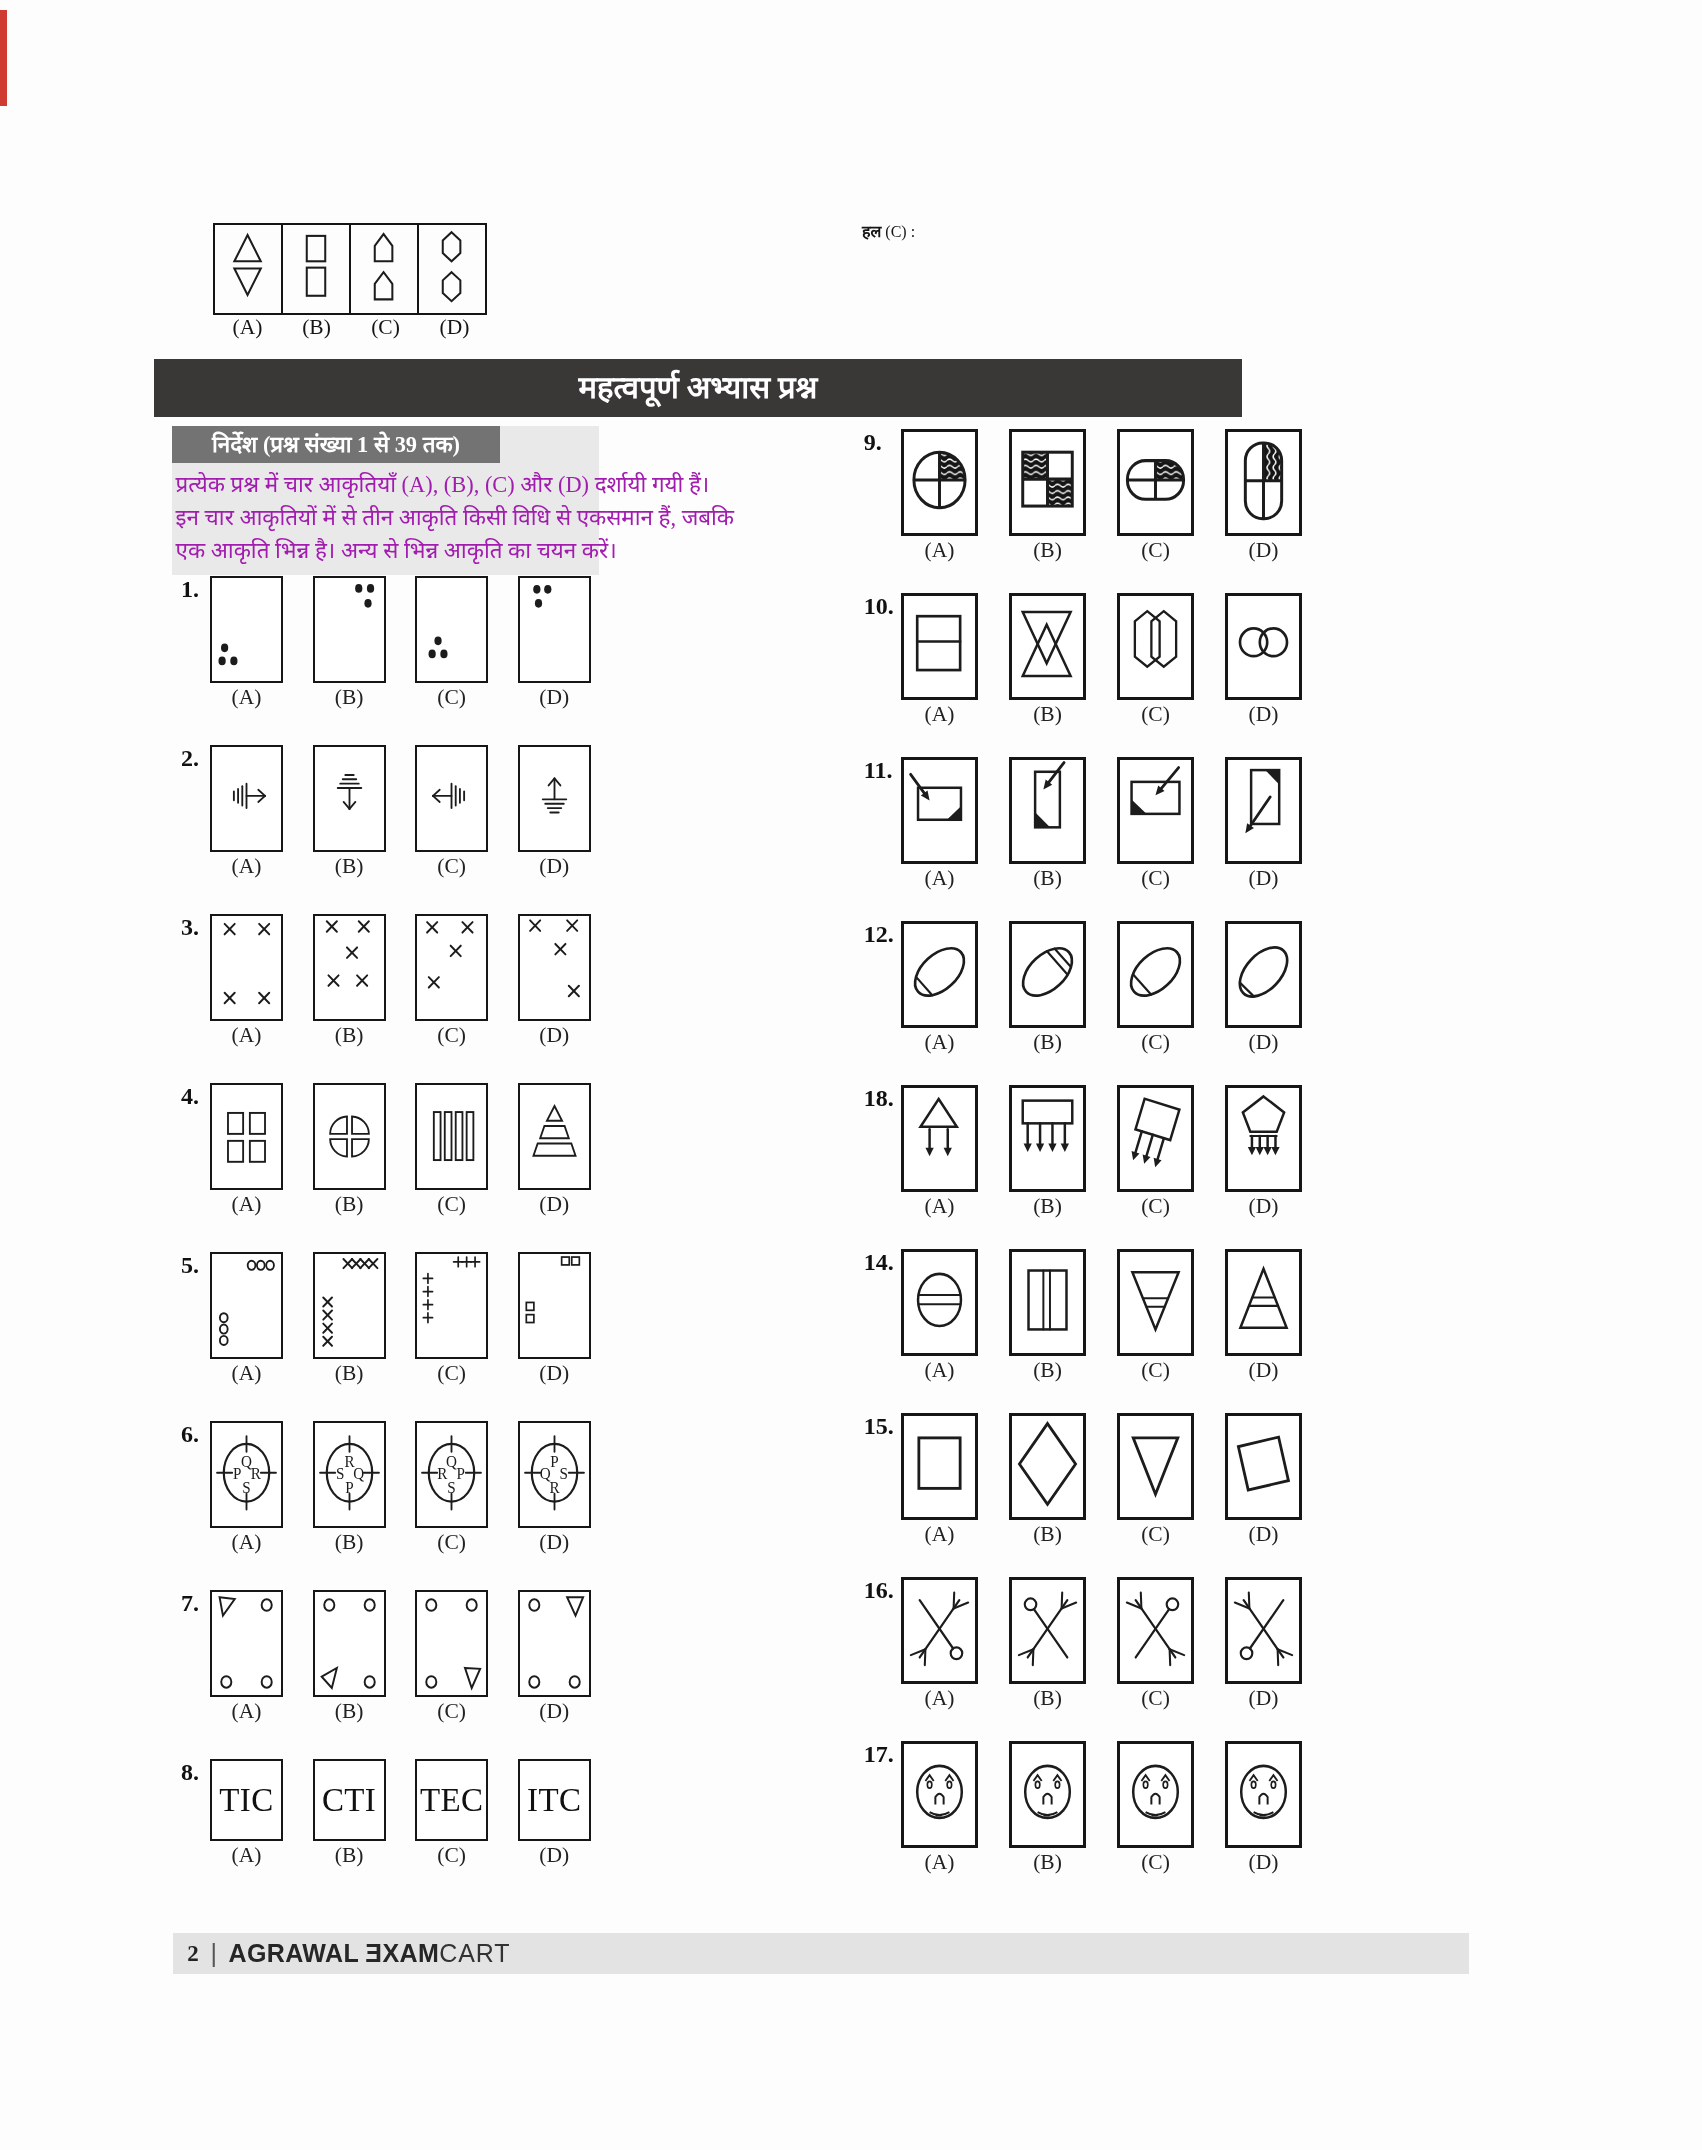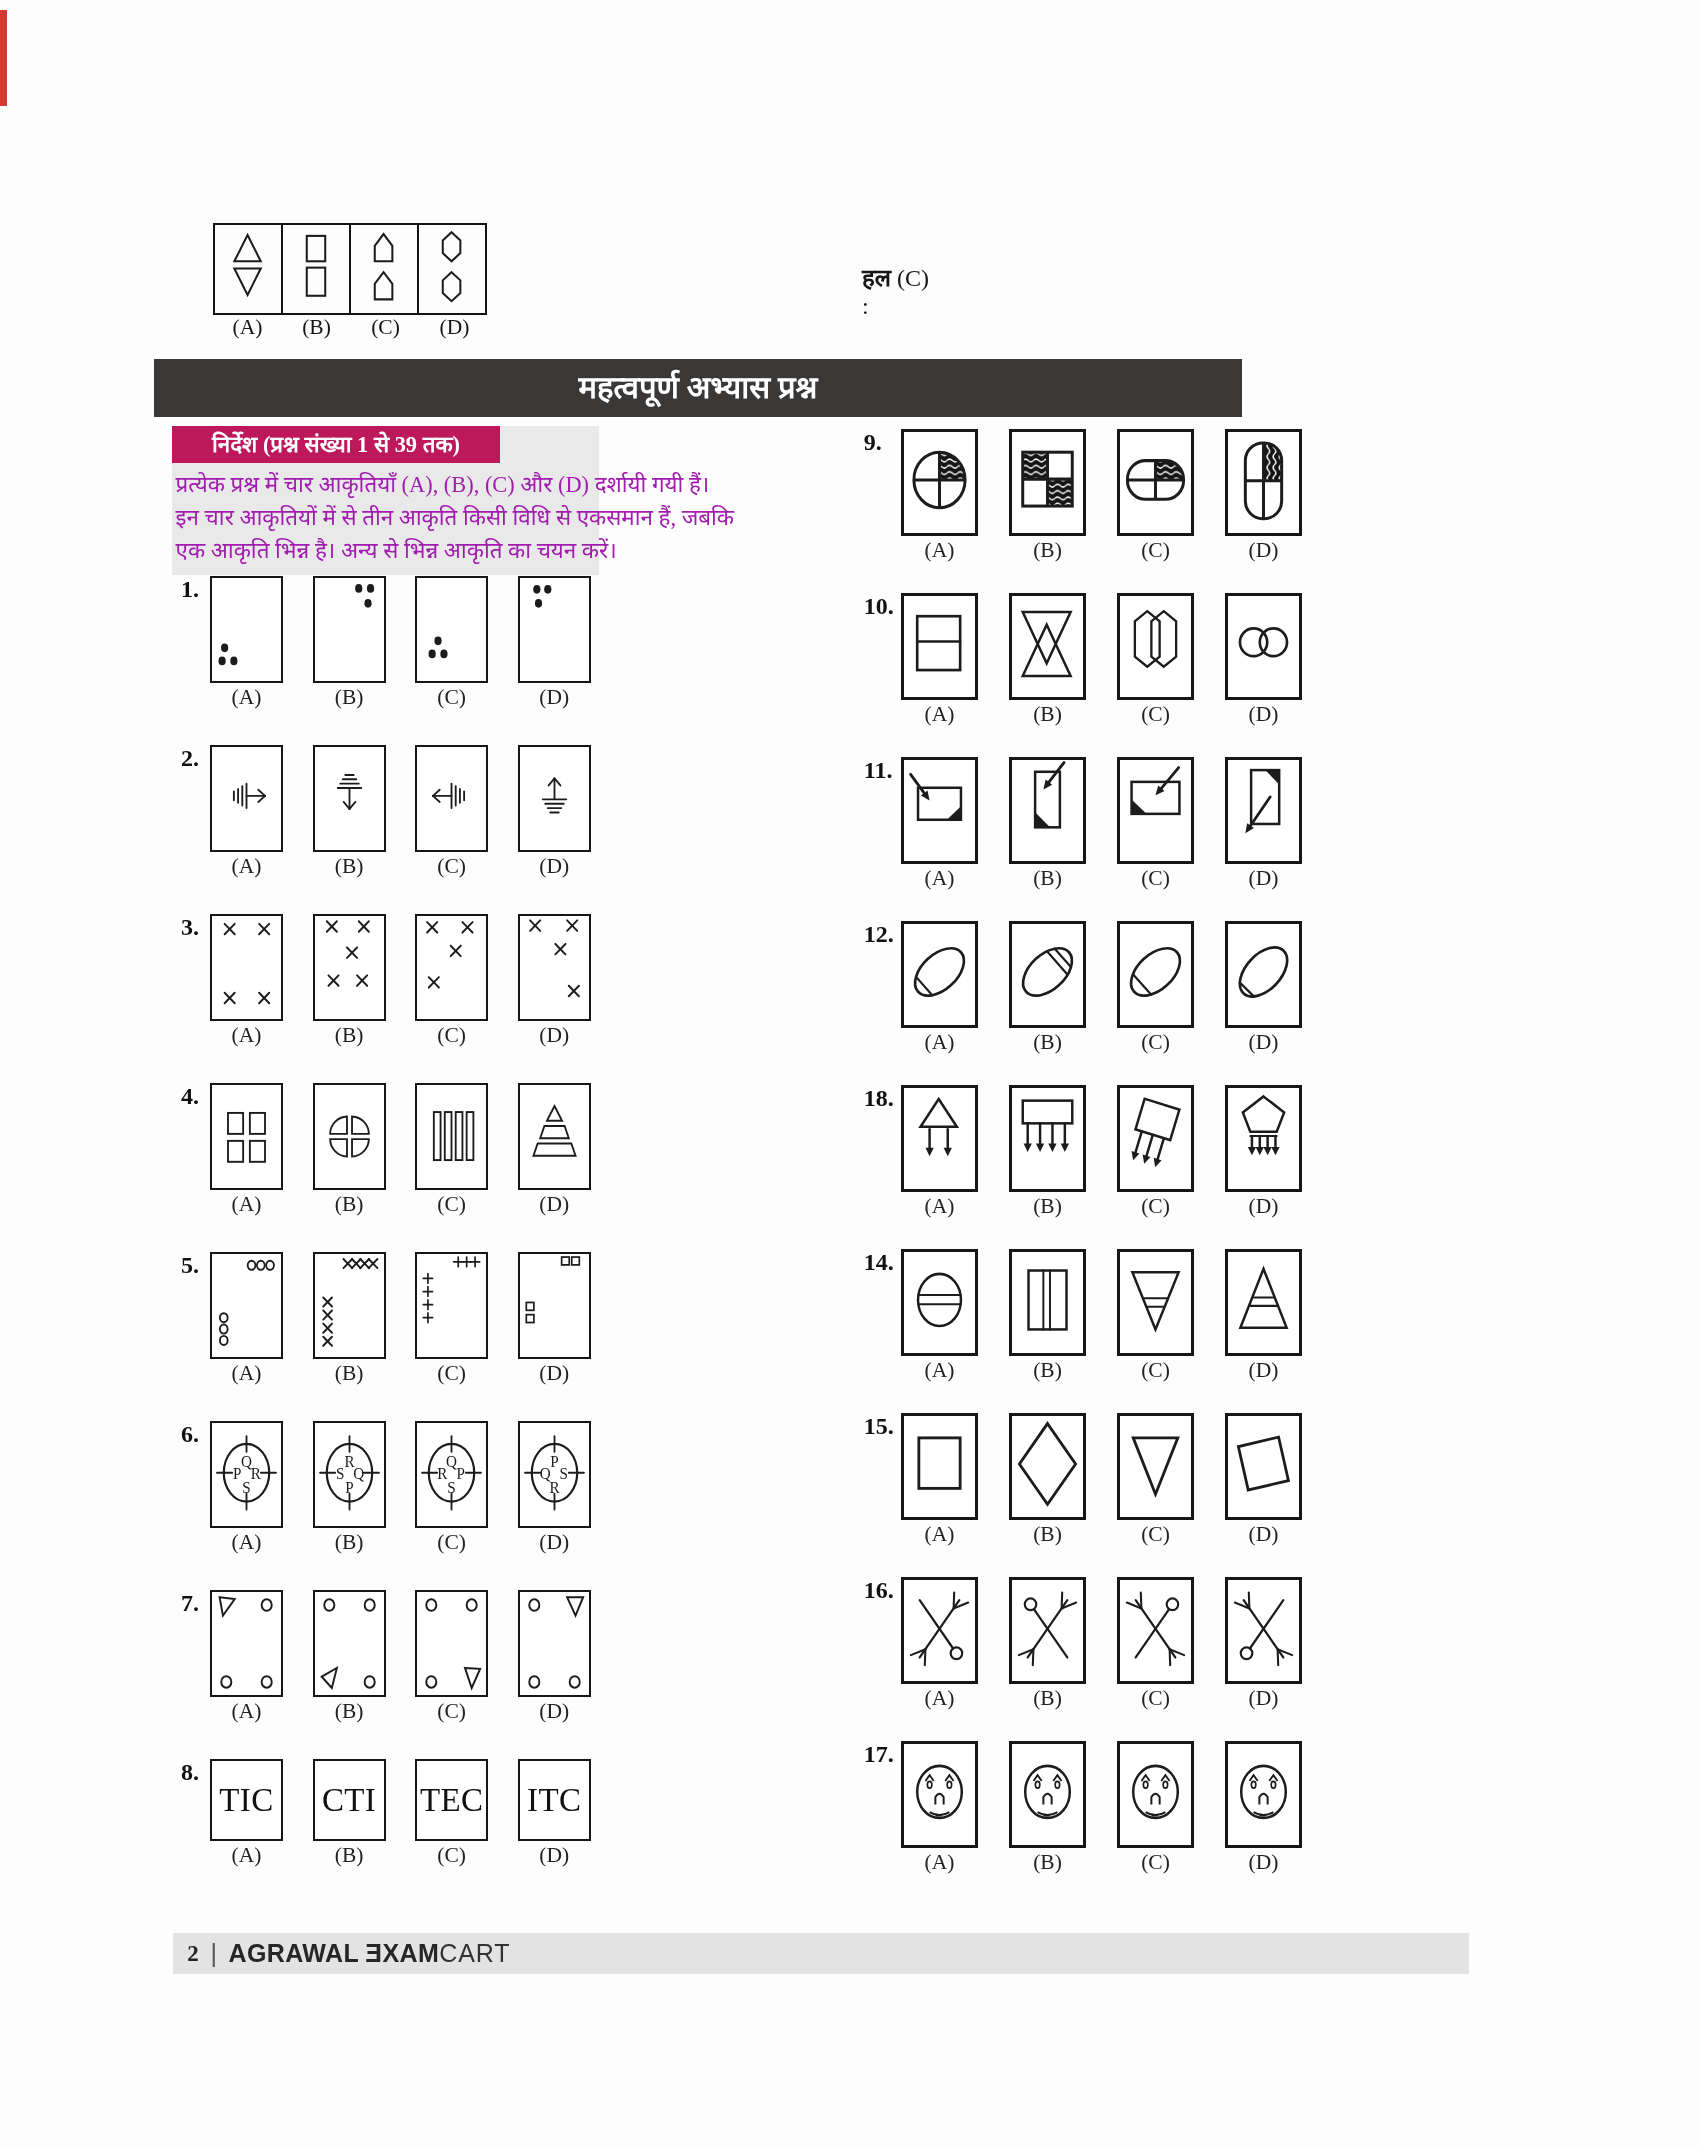--- a/index.html
+++ b/index.html
@@ -6,30 +6,30 @@
   .page{position:relative;width:1703px;height:2150px;background:#fdfdfd;overflow:hidden;
         font-family:"Liberation Serif", serif;color:#151515;}
   .edge-mark{position:absolute;left:0;top:9.9px;width:7.2px;height:96px;background:#cf3b31;}
 
   
   .ex-box{position:absolute;left:213px;top:223px;width:270px;height:88px;border:2.7px solid #141414;display:flex;}
   .ex-cell{flex:1;border-right:2.7px solid #141414;}
   .ex-cell:last-child{border-right:none;}
   .ex-labels{position:absolute;left:213px;top:315px;width:276px;display:flex;}
   .ex-labels div{flex:1;text-align:center;font-size:21.5px;}
-  .solution{position:absolute;left:862px;top:220px;width:670px;display:flex;font-size:24px;margin-top:40px;}
+  .solution{position:absolute;left:862px;top:220px;width:670px;display:flex;font-size:16px;}
   .sol-prefix{width:79px;flex:none;}
   .sol-prefix .b{font-weight:bold;}
   .sol-lines div{line-height:30px;white-space:nowrap;}
 
   .banner{position:absolute;left:154px;top:359px;width:1088px;height:58px;background:#3a3737;
           color:#fff;text-align:center;font-size:31px;font-weight:bold;line-height:58px;}
 
   .directions{position:absolute;left:172px;top:426px;width:427px;background:#e9e9e9;padding-bottom:5.4px;}
-  .dir-head{width:328px;height:37px;background:#be185d;color:#fff;font-size:22.4px;font-weight:bold;
+  .dir-head{width:328px;height:37px;background:#737373;color:#fff;font-size:22.4px;font-weight:bold;
             text-align:center;line-height:37px;}
   .dir-body{padding:5.4px 3.6px 1.8px 3.6px;font-size:22.4px;line-height:33px;color:#a21caf;}
   .dir-body div{white-space:nowrap;}
 
   .qcol{position:absolute;}
   #col-left{left:154px;top:576px;}
   #col-right{left:862px;top:429px;}
   .qrow{display:flex;margin-bottom:35px;}
   #col-right .qrow{margin-bottom:30px;}
   .qnum{font-size:24px;font-weight:bold;color:#111;line-height:27px;box-sizing:border-box;}

